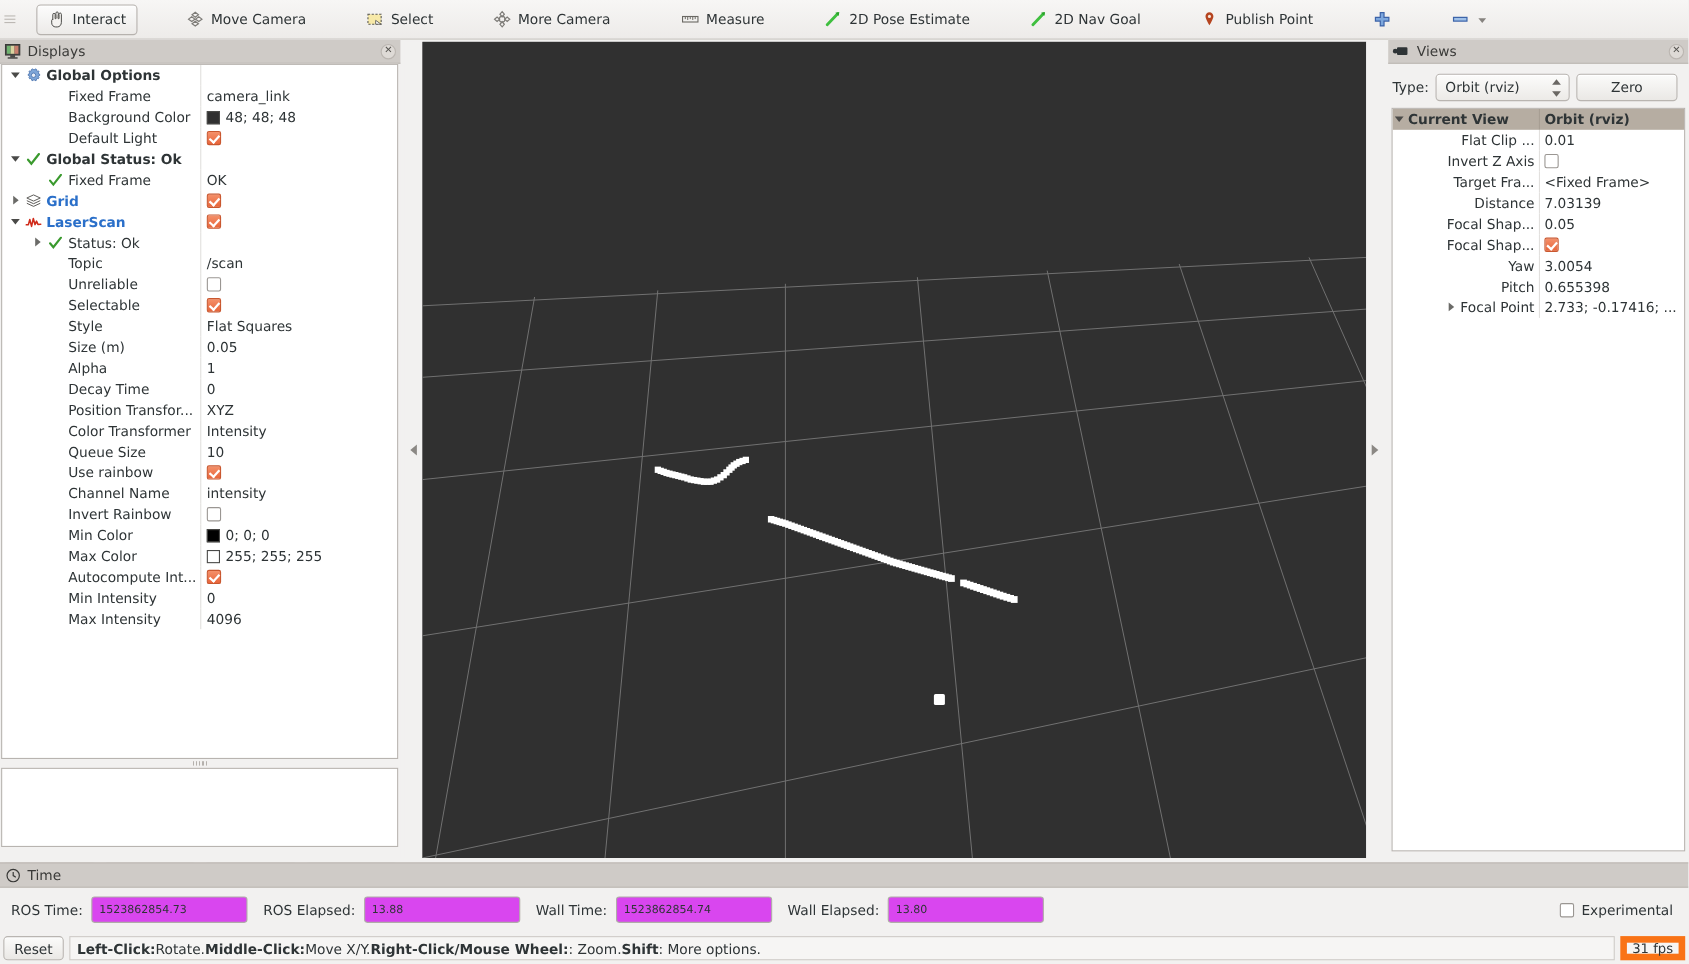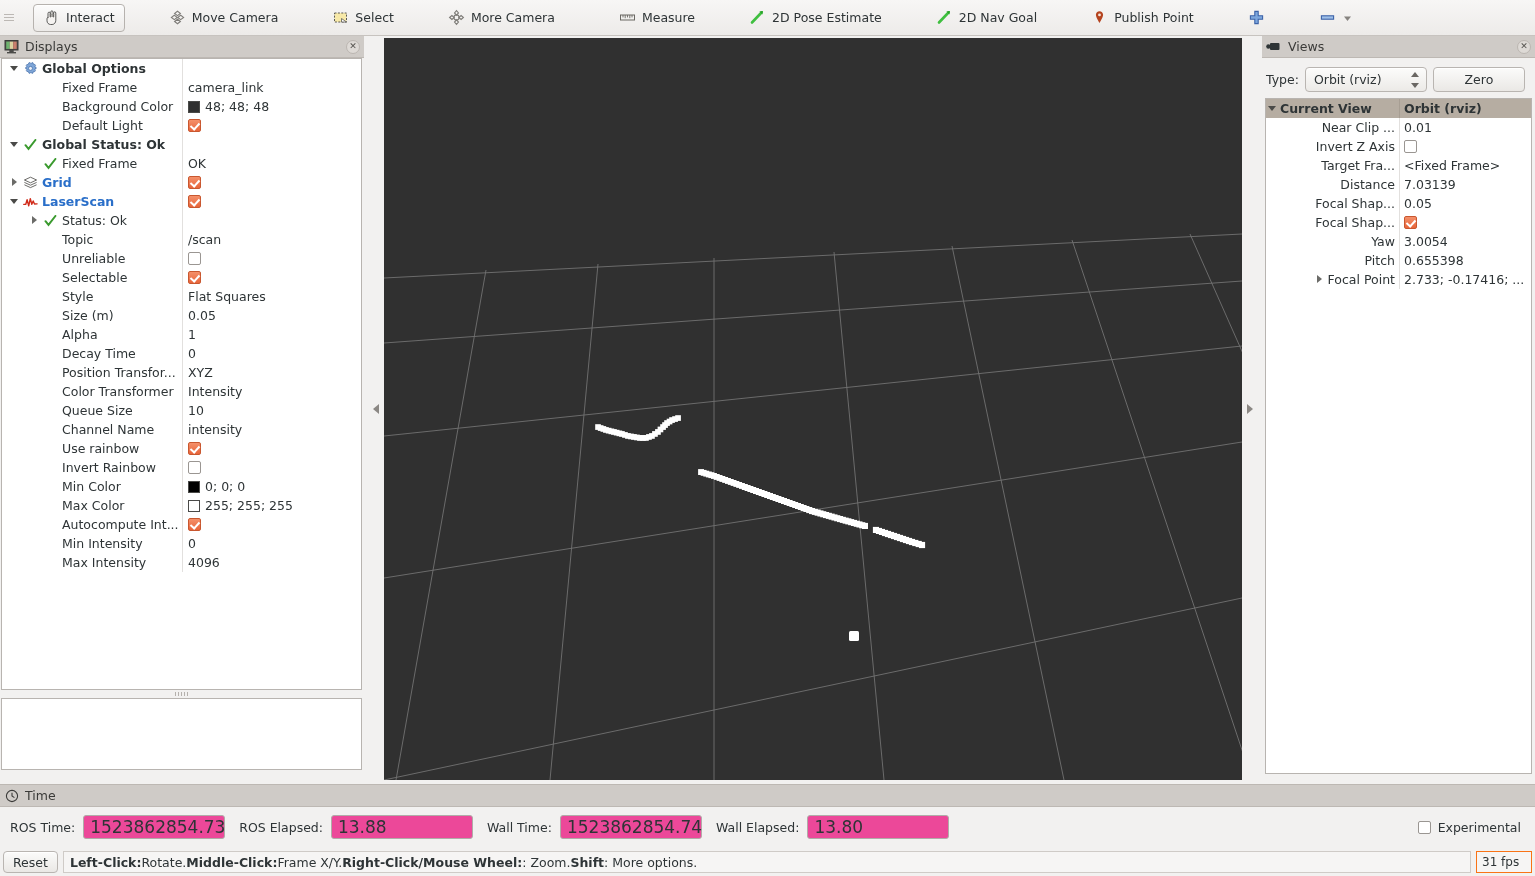--- a/index.html
+++ b/index.html
@@ -180,22 +180,22 @@
   .time-title {
     height:23px; display:flex; align-items:center; gap:6px; padding-left:5px;
     background:#cfcbc7; border-top:1px solid #bdb8b3; border-bottom:1px solid #bdb8b3;
     font-size:12.5px; color:#3a3a38;
   }
   #time-fields {
     height:40px; display:flex; align-items:center; padding-left:10px; gap:8px;
   }
   .tf-label { font-size:12.5px; white-space:nowrap; }
   .tf-input {
-    height:24px; border:1px solid #b0aca8; border-radius:3px; background:#ec4899;
-    display:flex; align-items:center; padding-left:6px; font-size:17px;
+    height:24px; border:1px solid #b0aca8; border-radius:3px; background:#d946ef;
+    display:flex; align-items:center; padding-left:6px; font-size:10px;
   }
   #exp-wrap { margin-left:auto; margin-right:14px; display:flex; align-items:center; gap:7px; }
   .qchk { width:13px; height:13px; border:1px solid #9a9692; background:#fff; border-radius:2px; }
 
   
   #statusbar {
     position:absolute; left:0; top:848px; width:1535px; height:28px;
     display:flex; align-items:center; gap:5px; padding: 0 3px;
     background:#f2f1f0;
   }
@@ -205,21 +205,21 @@
     display:flex; align-items:center; font-size:12.5px; cursor:default;
     box-shadow: inset 0 1px 0 #ffffff;
   }
   #hint {
     flex:1; height:22px; border:1px solid #cfcbc7; background:#f6f5f4;
     display:flex; align-items:center; padding-left:6px; font-size:12.5px;
     overflow:hidden; white-space:nowrap;
   }
   #hint b { font-weight:bold; }
   #fps {
-    height:22px; min-width:56px; border:1px solid #f97316; background:#f6f5f4;
+    height:22px; min-width:56px; border:6px solid #f97316; background:#f6f5f4;
     display:flex; align-items:center; justify-content:flex-start; padding:0 5px;
     font-size:12px;
   }
 </style>
 </head>
 <body>
 
 <div id="app">
 
   <div id="toolbar">
@@ -571,34 +571,34 @@
               <span class="tname">Queue Size</span>
             </div>
             <div class="val">
               <span>10</span>
             </div>
           </div>
           <div class="trow">
             <div class="lbl" style="padding-left: 28px;">
               <span class="arrow"></span>
               <span class="tico"></span>
+              <span class="tname">Use rainbow</span>
+            </div>
+            <div class="val">
+              <span class="chk on"></span>
+            </div>
+          </div>
+          <div class="trow">
+            <div class="lbl" style="padding-left: 28px;">
+              <span class="arrow"></span>
+              <span class="tico"></span>
               <span class="tname">Channel Name</span>
             </div>
             <div class="val">
               <span>intensity</span>
-            </div>
-          </div>
-          <div class="trow">
-            <div class="lbl" style="padding-left: 28px;">
-              <span class="arrow"></span>
-              <span class="tico"></span>
-              <span class="tname">Use rainbow</span>
-            </div>
-            <div class="val">
-              <span class="chk on"></span>
             </div>
           </div>
           <div class="trow">
             <div class="lbl" style="padding-left: 28px;">
               <span class="arrow"></span>
               <span class="tico"></span>
               <span class="tname">Invert Rainbow</span>
             </div>
             <div class="val">
               <span class="chk off"></span>
@@ -837,21 +837,21 @@
       <div class="vrow header">
         <div class="vlbl" style="padding-left:2px;">
           <span class="arrow down"></span>
           <span>Current View</span>
         </div>
         <div class="vval">Orbit (rviz)</div>
       </div>
       <div id="views-rows">
           <div class="vrow">
             <div class="vlbl">
-              <span>Near Clip ...</span>
+              <span>Flat Clip ...</span>
             </div>
             <div class="vval">
               <span>0.01</span>
             </div>
           </div>
           <div class="vrow">
             <div class="vlbl">
               <span>Invert Z Axis</span>
             </div>
             <div class="vval">
@@ -954,21 +954,21 @@
       </div>
     </div>
   </div>
 
   <div id="statusbar">
     <div id="reset-btn">Reset</div>
     <div id="hint">
         <b>Left-Click:</b>
         <span> Rotate. </span>
         <b>Middle-Click:</b>
-        <span> Frame X/Y. </span>
+        <span> Move X/Y. </span>
         <b>Right-Click/Mouse Wheel:</b>
         <span>: Zoom. </span>
         <b>Shift</b>
         <span>: More options.</span>
       </div>
     <div id="fps">31 fps</div>
   </div>
 
 </div>
 

